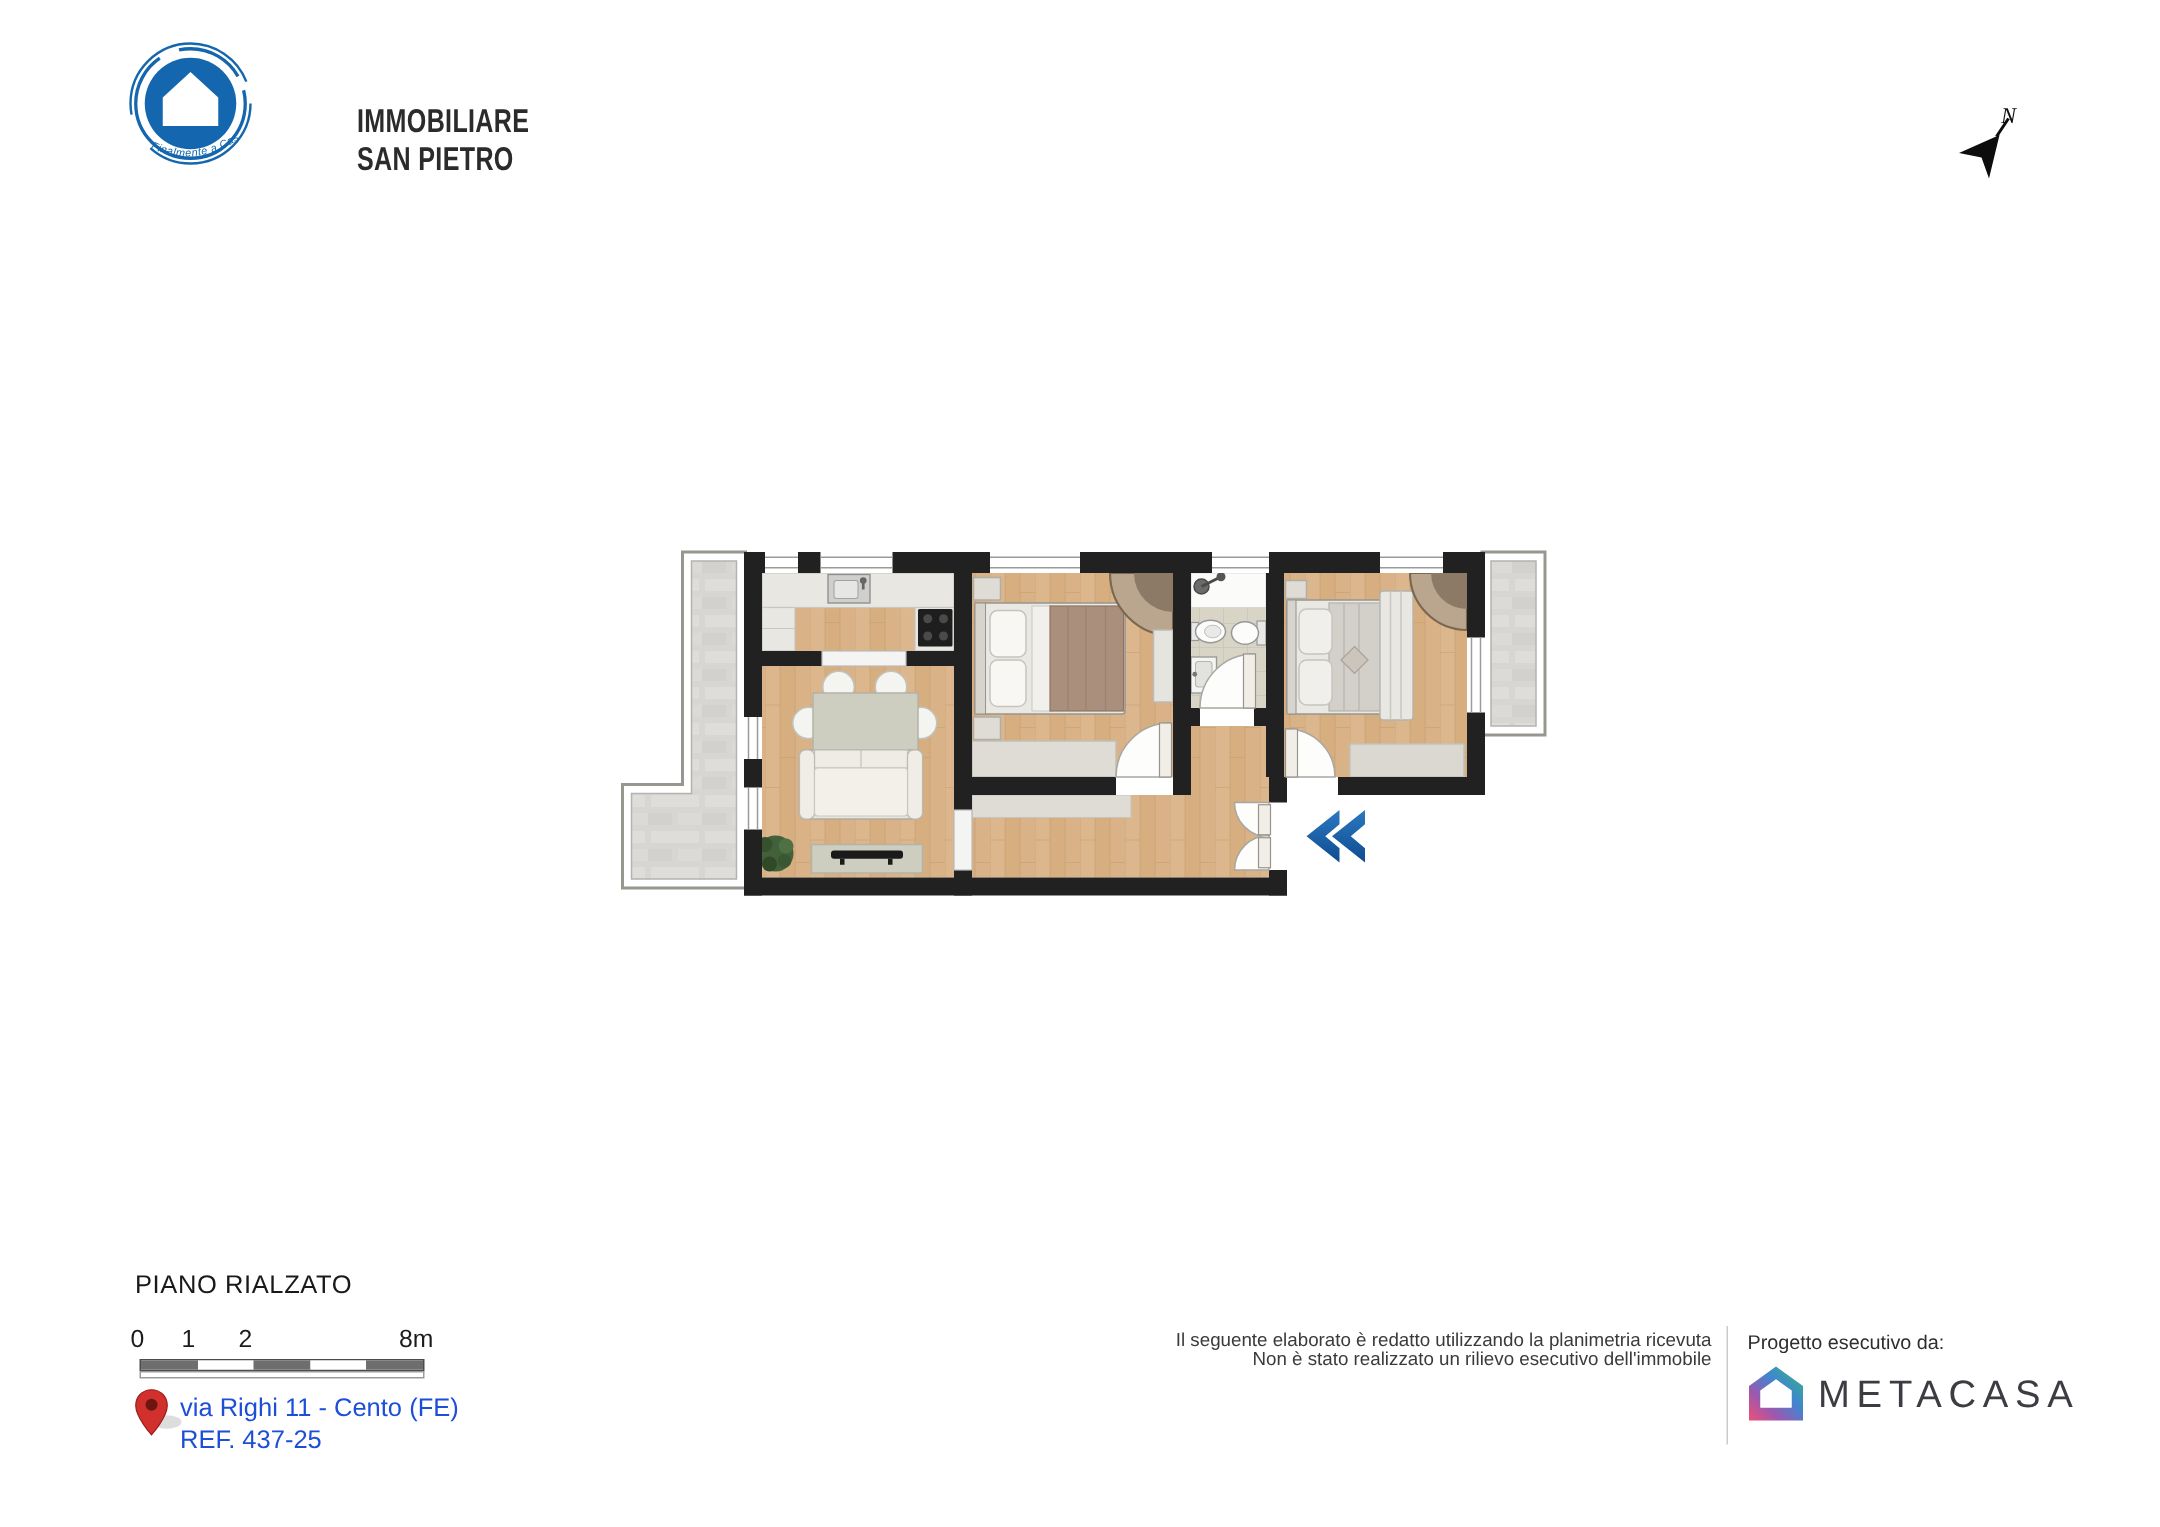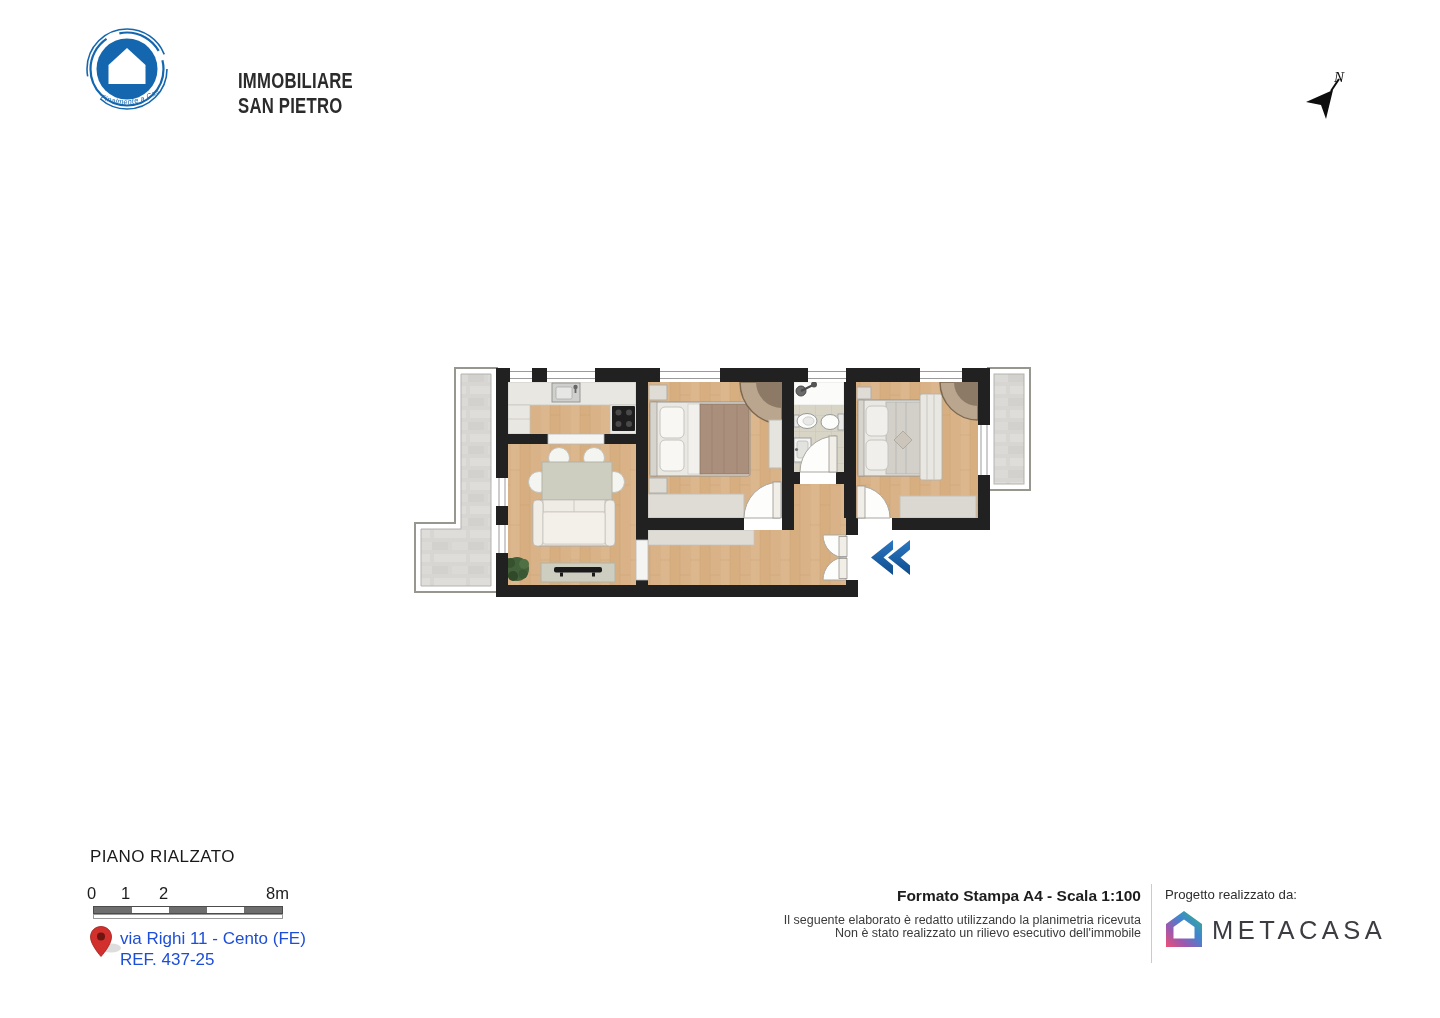--- a/index.html
+++ b/index.html
@@ -324,28 +324,27 @@
   <ellipse cx="23" cy="23" rx="10" ry="4.5" fill="#d4d4d4" opacity="0.8"></ellipse>
   <path d="M13,1.5 C7,1.5 2.5,6 2.5,12 C2.5,20 13,31.5 13,31.5 C13,31.5 23.5,20 23.5,12 C23.5,6 19,1.5 13,1.5 Z" fill="#d2302c" stroke="#9c1f1a" stroke-width="0.8"></path>
   <circle cx="13" cy="11.5" r="4" fill="#6d1511"></circle>
 </svg>
 <div class="abs address">
   <div>via Righi 11 - Cento (FE)</div>
   <div>REF. 437-25</div>
 </div>
 
 <div class="abs print-block">
-  <p class="print-title">Formato Stampa A4 - Scala 1:100</p>
   <p class="disclaimer">Il seguente elaborato è redatto utilizzando la planimetria ricevuta</p>
   <p class="disclaimer">Non è stato realizzato un rilievo esecutivo dell'immobile</p>
 </div>
 
 <div class="abs vdivider"></div>
 
-<div class="abs credits-label">Progetto realizzato da:</div>
+<div class="abs credits-label">Progetto esecutivo da:</div>
 <svg class="abs" style="left:1164px;top:909px" width="40" height="40" viewBox="0 0 40 40">
   <defs>
     <linearGradient id="mcgrad" x1="1" y1="0" x2="0" y2="1">
       <stop offset="0" stop-color="#35b77f"></stop>
       <stop offset="0.4" stop-color="#3f86cf"></stop>
       <stop offset="0.7" stop-color="#9b59b0"></stop>
       <stop offset="1" stop-color="#ee4f74"></stop>
     </linearGradient>
   </defs>
   <path d="M20,2 38,15 38,38 2,38 2,15 Z M20,10.5 30.5,18 30.5,29.5 9.5,29.5 9.5,18 Z" fill="url(#mcgrad)" fill-rule="evenodd"></path>

